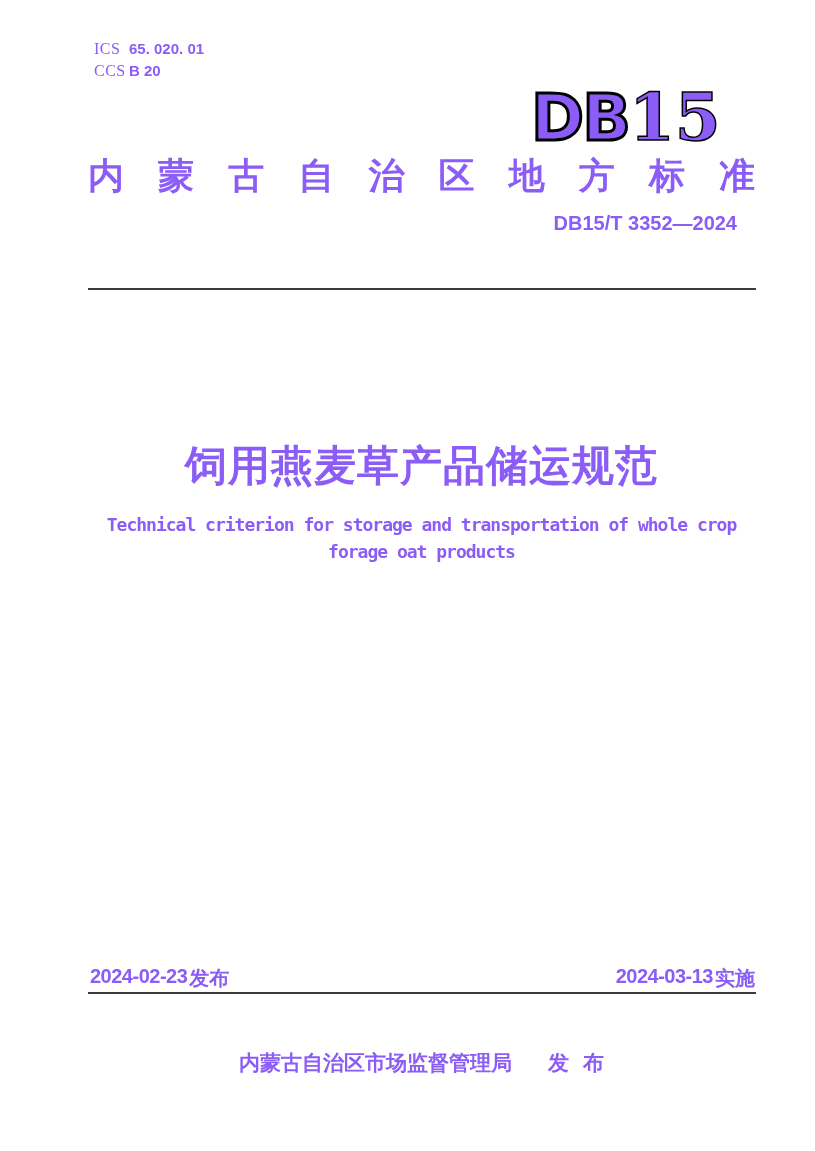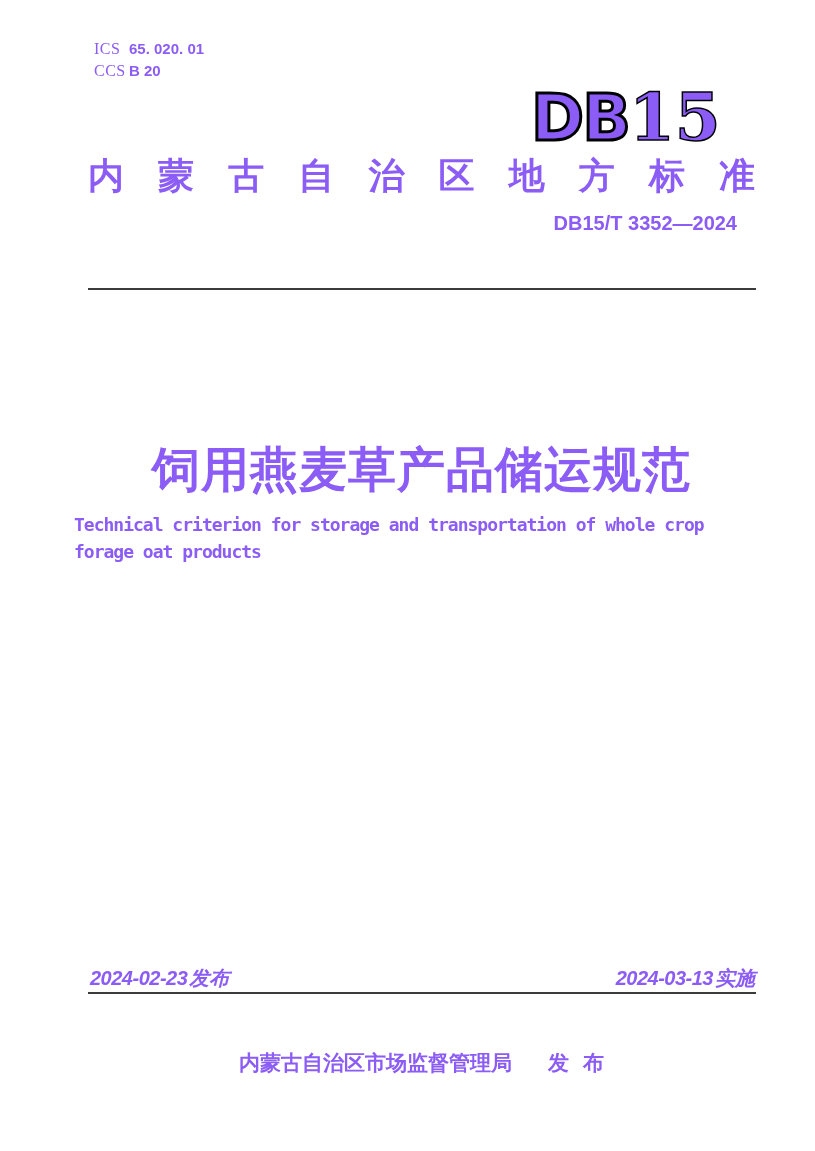--- a/index.html
+++ b/index.html
@@ -58,37 +58,37 @@
   .divider {
     position: absolute; left: 88px; width: 668px; height: 2px;
     background: #3c3c3c;
   }
   .divider-top { top: 288px; }
   .divider-bottom { top: 992px; }
 
   .title-cn {
     position: absolute; left: 88px; top: 438px; width: 667px;
     text-align: center;
-    font-size: 48px; font-weight: bold; letter-spacing: 1px;
+    font-size: 42px; font-weight: bold; letter-spacing: 1px;
   }
 
   .title-en {
     position: absolute; left: 74px; top: 511px; width: 695px;
-    text-align: left;
+    text-align: center;
     font-family: "DejaVu Sans Mono", monospace;
     font-size: 18px; font-weight: bold; letter-spacing: -1px;
     line-height: 27px;
   }
 
   .date-row {
     position: absolute; left: 90px; top: 965px; width: 665px;
     display: flex; justify-content: space-between;
     font-size: 20px; font-weight: bold;
   }
-  .date-group { display: flex; align-items: center; font-style: italic; }
+  .date-group { display: flex; align-items: flex-start; }
   .date-value { letter-spacing: -0.5px; }
   .date-label { margin-left: 2px; }
 
   .publisher-row {
     position: absolute; left: 88px; top: 1049px; width: 667px;
     display: flex; justify-content: center; align-items: center;
     font-size: 21px; font-weight: bold;
   }
   .release-label { margin-left: 36px; word-spacing: 8px; white-space: pre; }
 </style>

